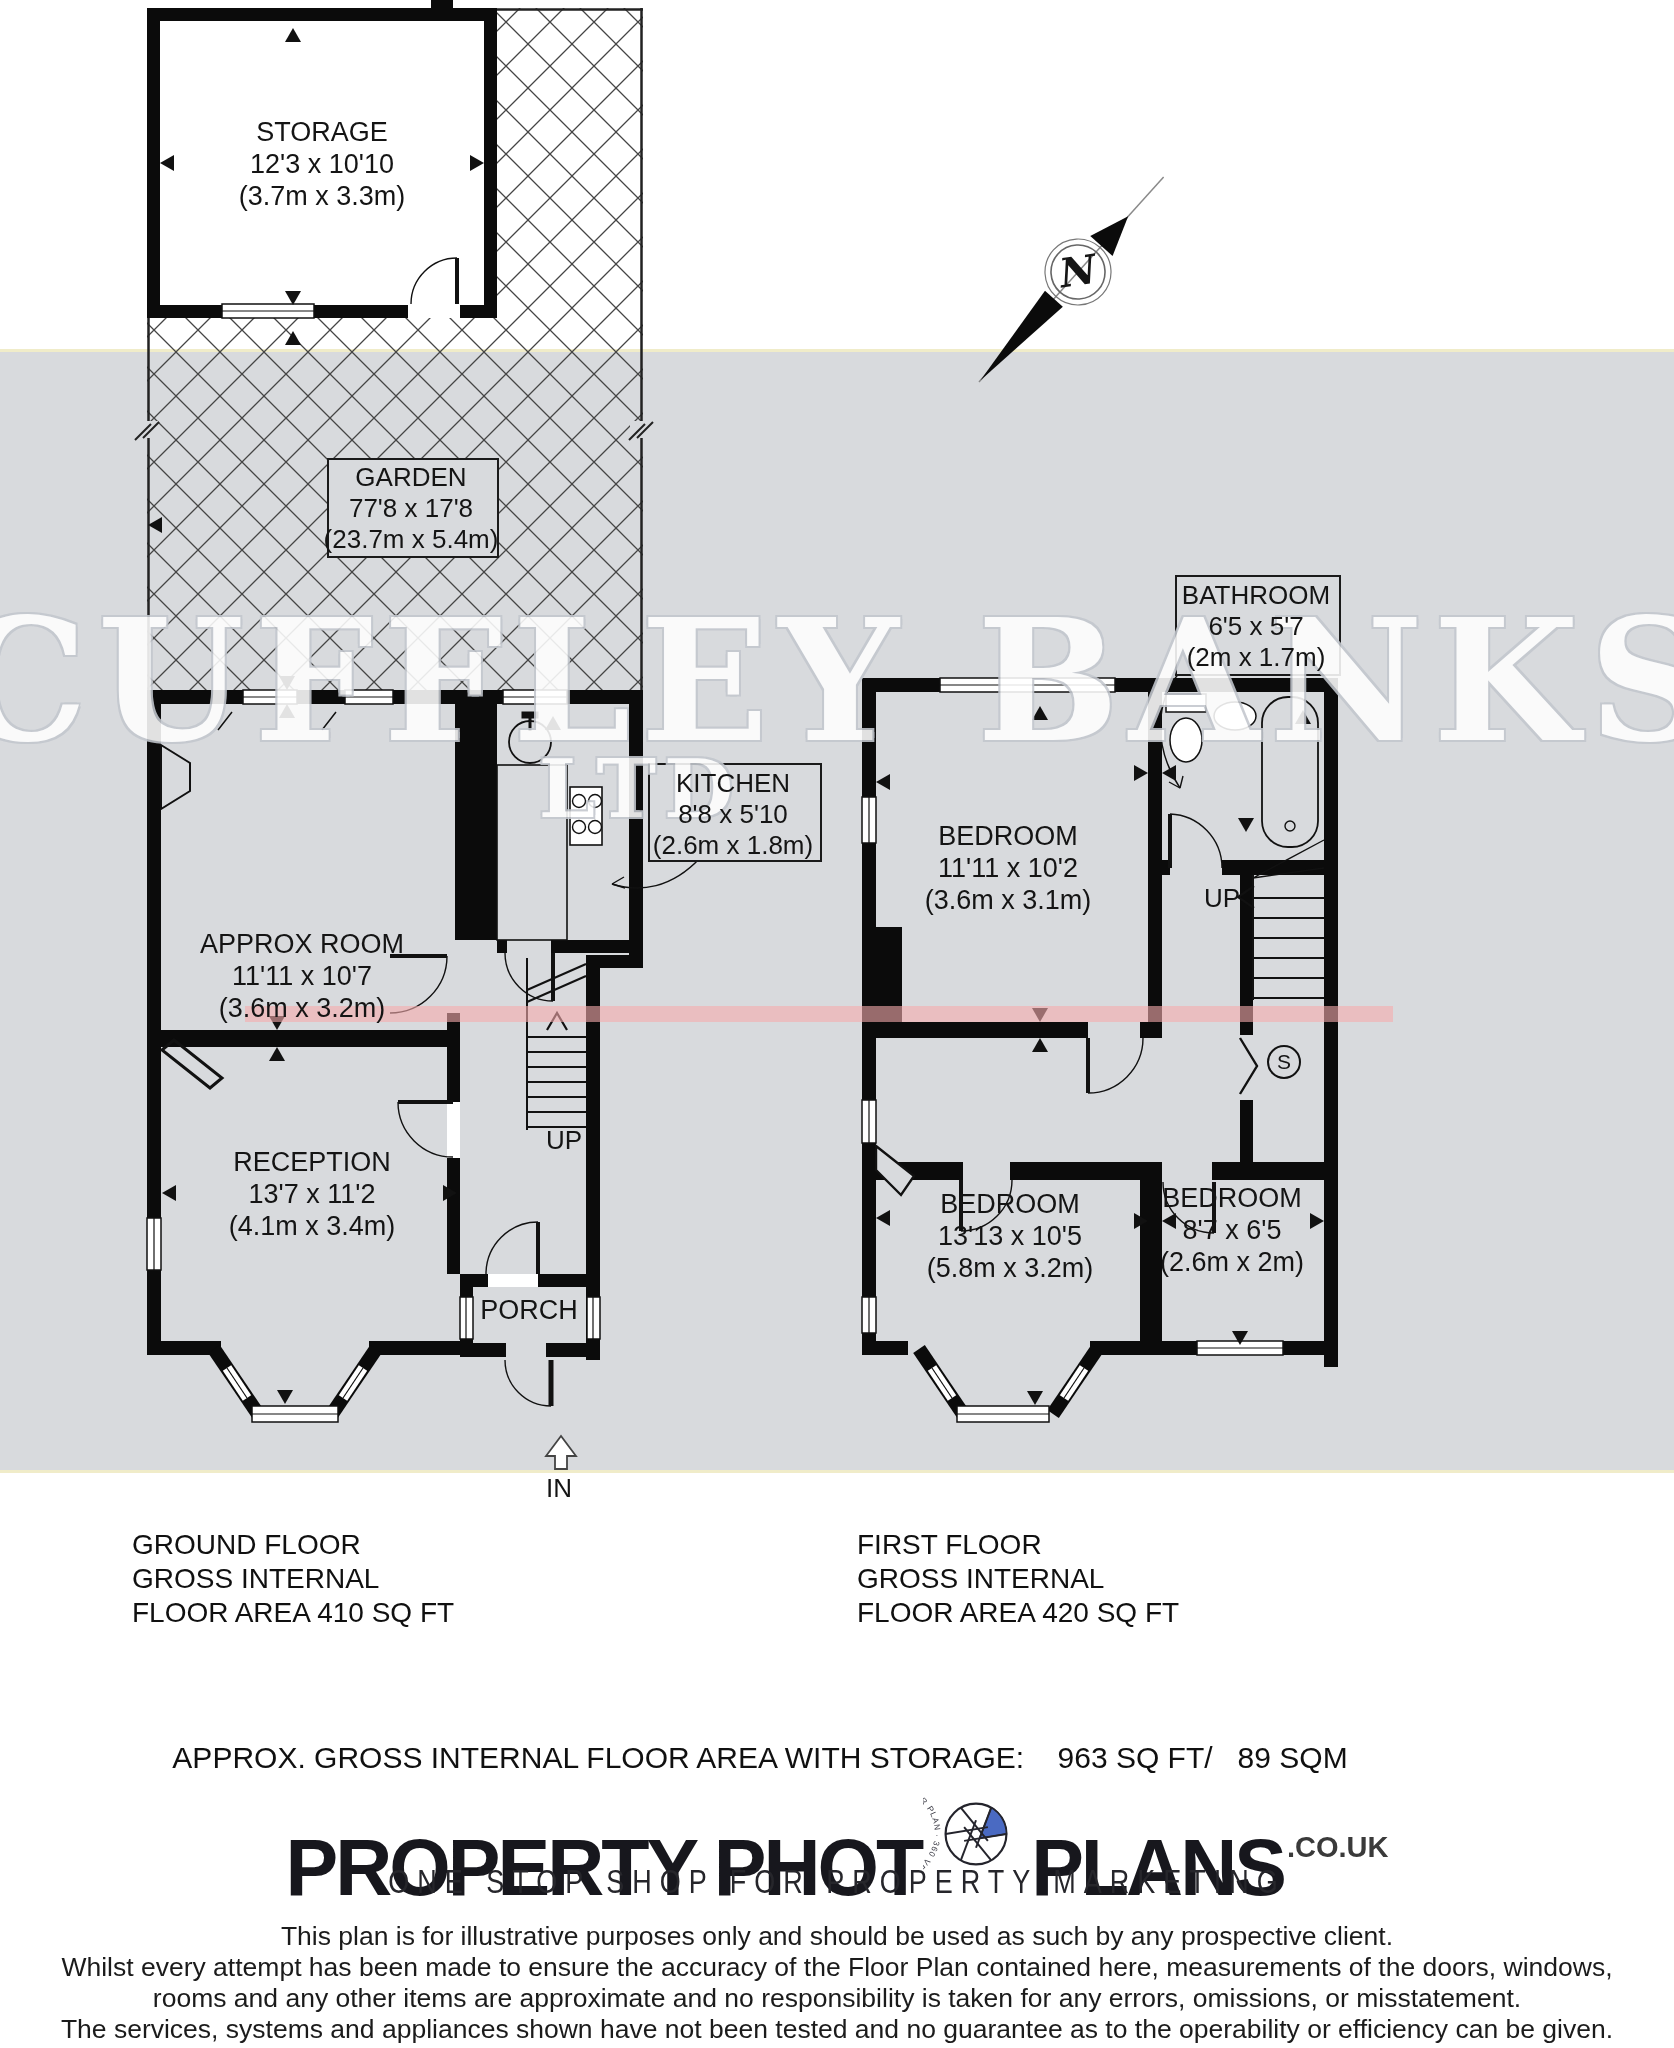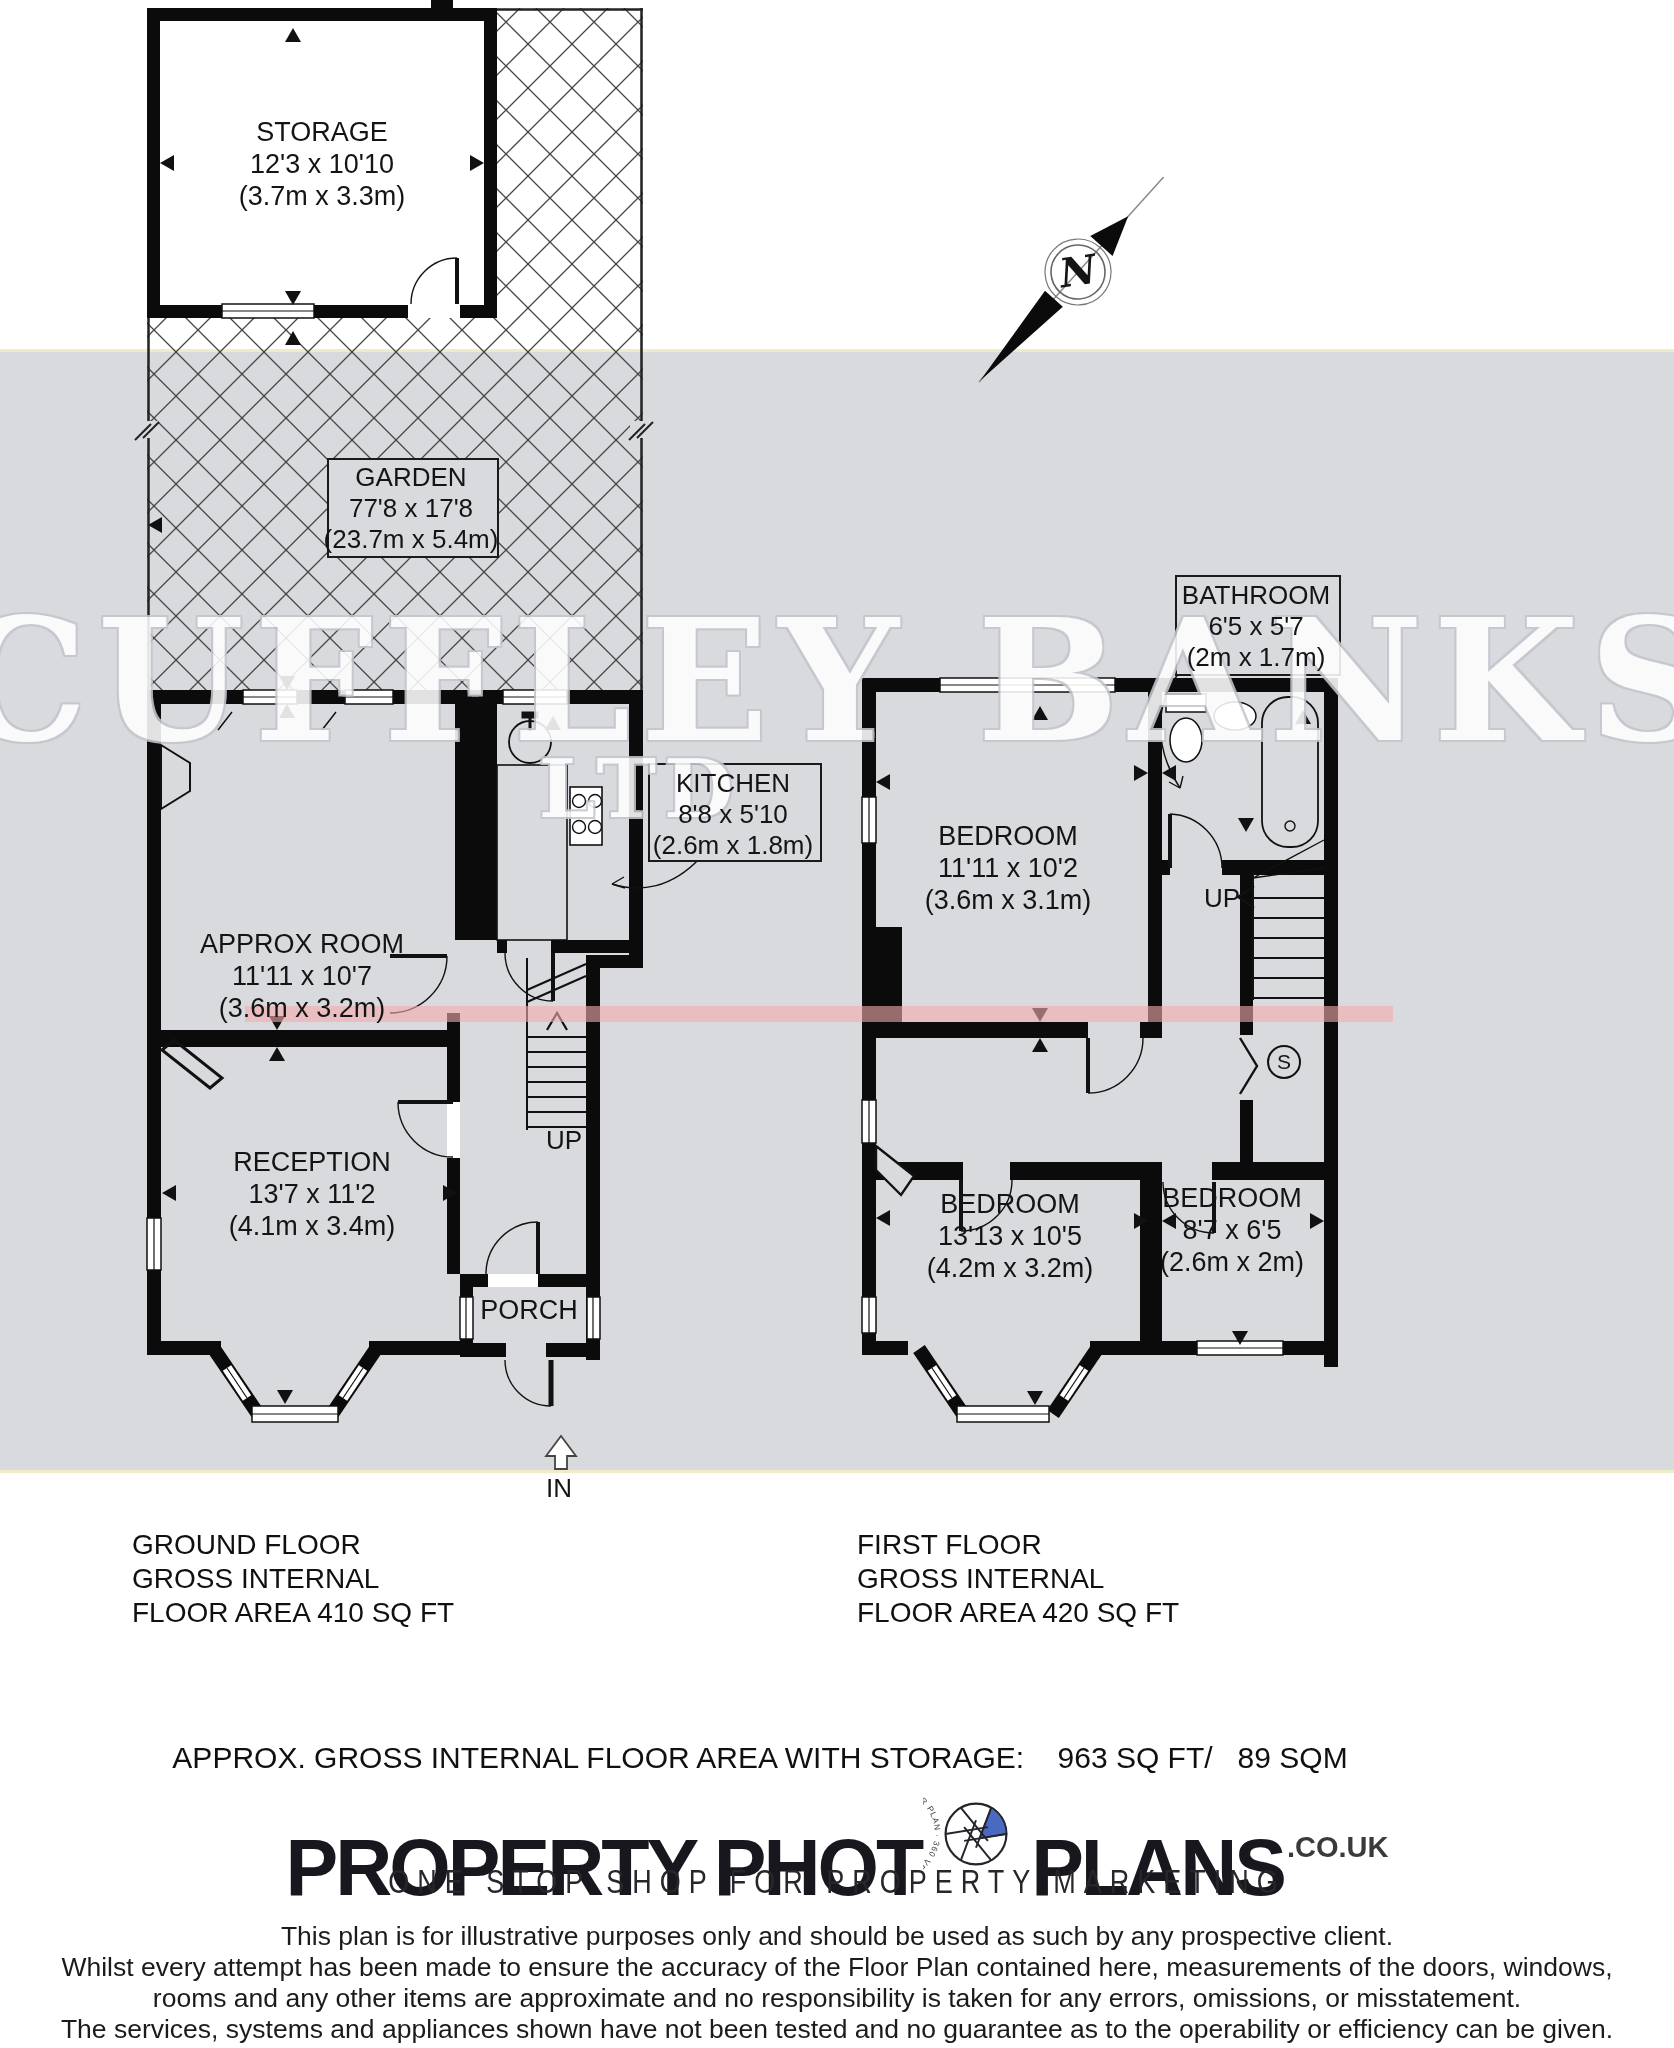--- a/index.html
+++ b/index.html
@@ -339,21 +339,21 @@
   <span style="display:block">BEDROOM</span>
   <span style="display:block">11'11 x 10'2</span>
   <span style="display:block">(3.6m x 3.1m)</span>
 </div>
 
 <div class="room-lbl small-lbl" style="left:1222px;top:882px;">UP</div>
 
 <div class="room-lbl" style="left:1010px;top:1188px;">
   <span style="display:block">BEDROOM</span>
   <span style="display:block">13'13 x 10'5</span>
-  <span style="display:block">(4.2m x 3.2m)</span>
+  <span style="display:block">(5.8m x 3.2m)</span>
 </div>
 
 <div class="room-lbl" style="left:1232px;top:1182px;">
   <span style="display:block">BEDROOM</span>
   <span style="display:block">8'7 x 6'5</span>
   <span style="display:block">(2.6m x 2m)</span>
 </div>
 
 <div class="s-lbl">S</div>
 

